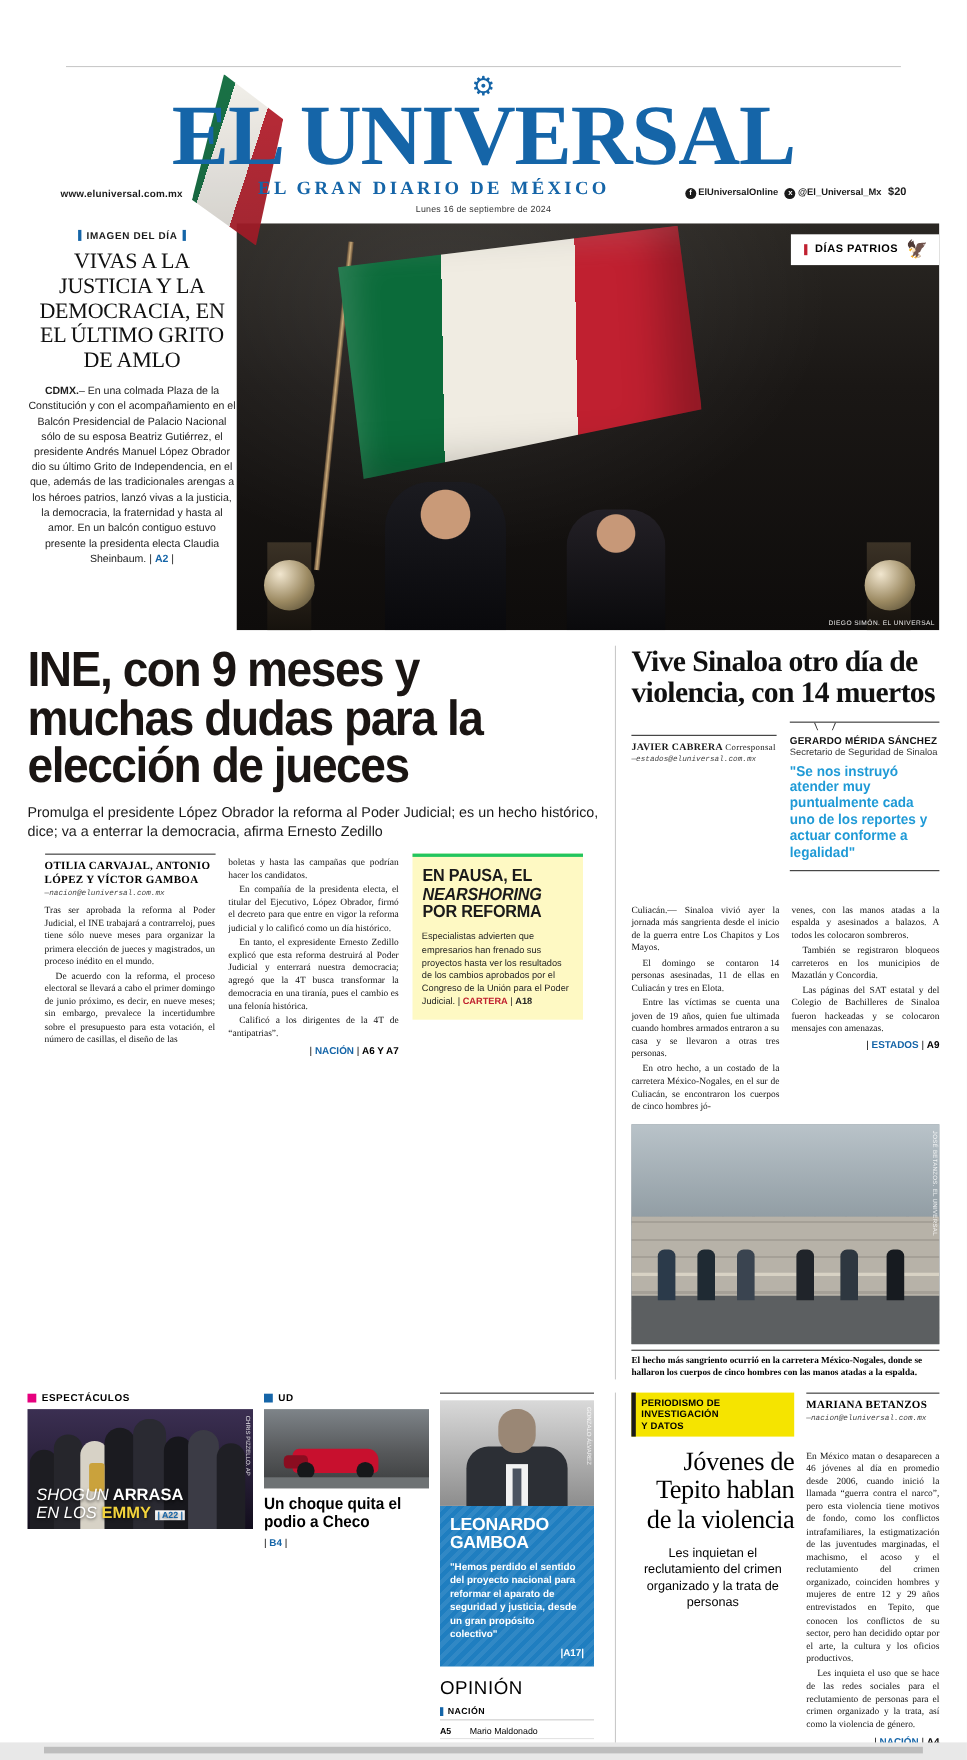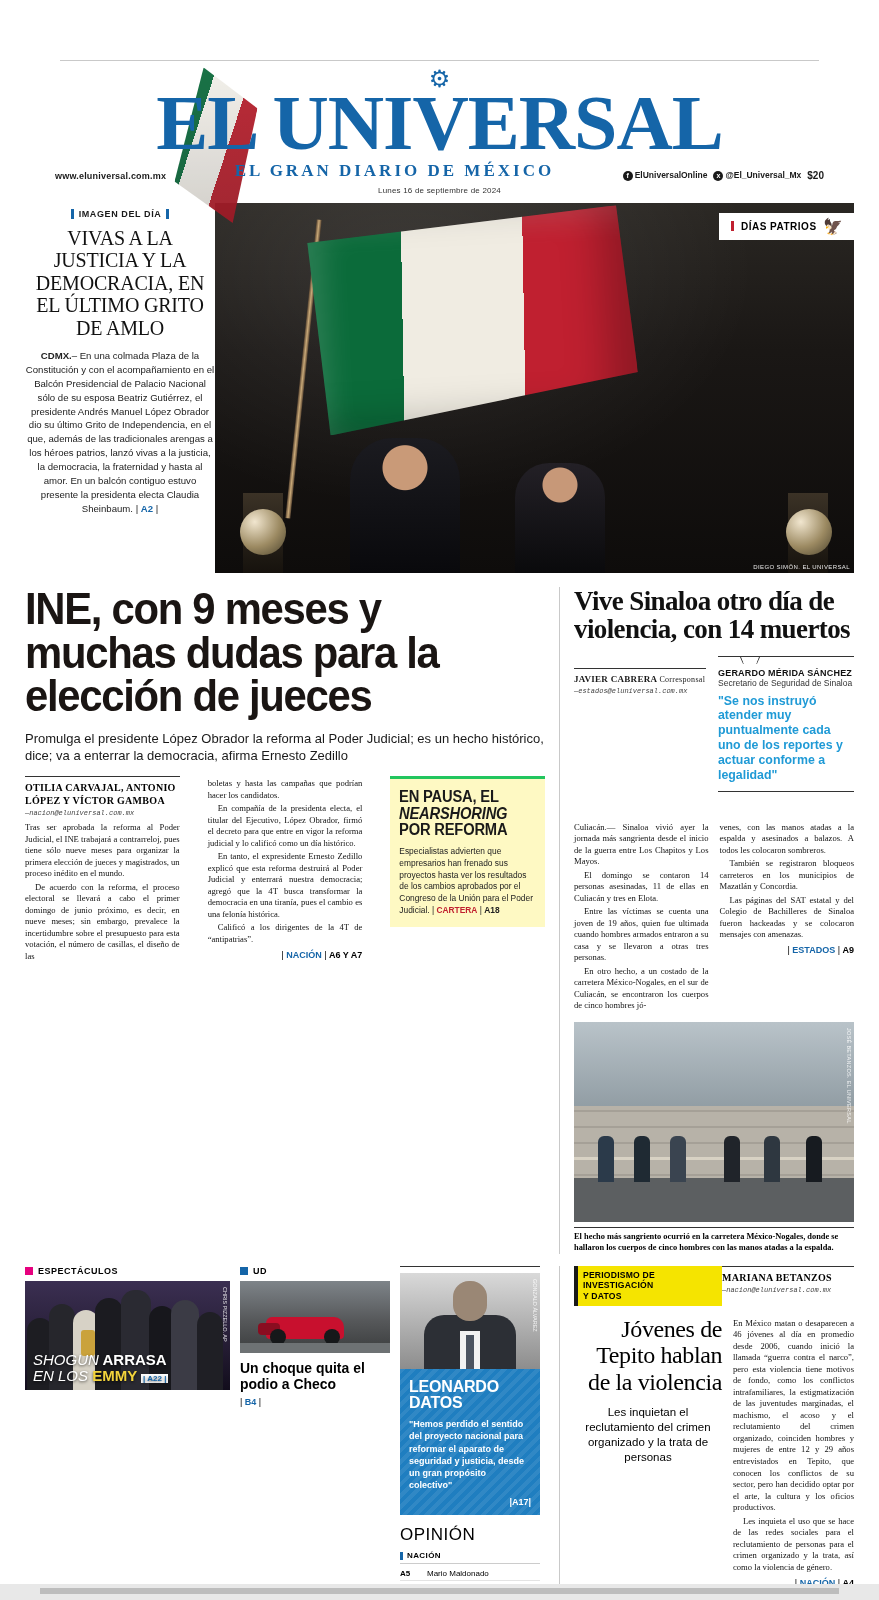--- a/index.html
+++ b/index.html
@@ -126,21 +126,21 @@
   .col-left { width:520px; flex:0 0 520px; }
   .col-right { flex:1; border-left:1px solid #c9c9c9; padding-left:14px; }
 
   .headline-main {
     font-family:"Liberation Sans", sans-serif;
     font-weight:700; font-size:45px; line-height:.97; letter-spacing:-1.4px;
     color:#1a1513; font-stretch: condensed; transform: scaleX(.93); transform-origin:left;
   }
   .deck-main { font-size:13px; line-height:1.32; color:#1a1a1a; margin-top:12px; }
 
-  .three-col { display:flex; gap:28px; margin-top:12px;justify-content:center; }
+  .three-col { display:flex; gap:12px; margin-top:12px;justify-content:center; }
   .tc { width:155px; }
   .byline-serif {
     font-family:"Liberation Serif", serif; font-weight:700; font-size:10px;
     letter-spacing:.3px; border-top:1px solid #333; padding-top:5px; line-height:1.25;
   }
   .byline-mail { font-family:Liberation Mono, monospace; font-style:italic; font-size:7px; color:#444; margin:2px 0 5px; }
   .bodytext {
     font-family:"Liberation Serif", serif; font-size:8.6px; line-height:1.34;
     text-align:justify; color:#111;
   }
@@ -469,21 +469,21 @@
           <div class="op-photo">
             <div class="op-body"></div>
             <div class="op-shirt"></div>
             <div class="op-tie"></div>
             <div class="op-head"></div>
             <div class="cred-esp">GONZALO ÁLVAREZ</div>
           </div>
           <div class="op-blue">
             <div class="op-name">
               <span>LEONARDO</span><br>
-              <span>DATOS</span>
+              <span>GAMBOA</span>
             </div>
             <div class="op-quote">"Hemos perdido el sentido del proyecto nacional para reformar el aparato de seguridad y justicia, desde un gran propósito colectivo"</div>
             <div class="op-ref">|A17|</div>
           </div>
           <div class="opinion-title">OPINIÓN</div>
           <div class="op-sec">
             <i class="kb"></i>
             <span>NACIÓN</span>
           </div>
           <div class="op-li">
@@ -502,21 +502,21 @@
                 <span class="pg">A16</span>
                 <span>Mauricio Merino</span>
               </div>
 
         </div>
       </div>
 
     </div>
 
     <div class="bot-right">
-      <div style="display:flex;">
+      <div style="display:flex;gap:11px;">
         <div style="width:148px;">
           <div class="yellow-tag">
             <span>PERIODISMO DE INVESTIGACIÓN</span><br>
             <span>Y DATOS</span>
           </div>
         </div>
         <div style="flex:1;">
           <div class="byline-serif">MARIANA BETANZOS</div>
           <div class="byline-mail">—nacion@eluniversal.com.mx</div>
         </div>

